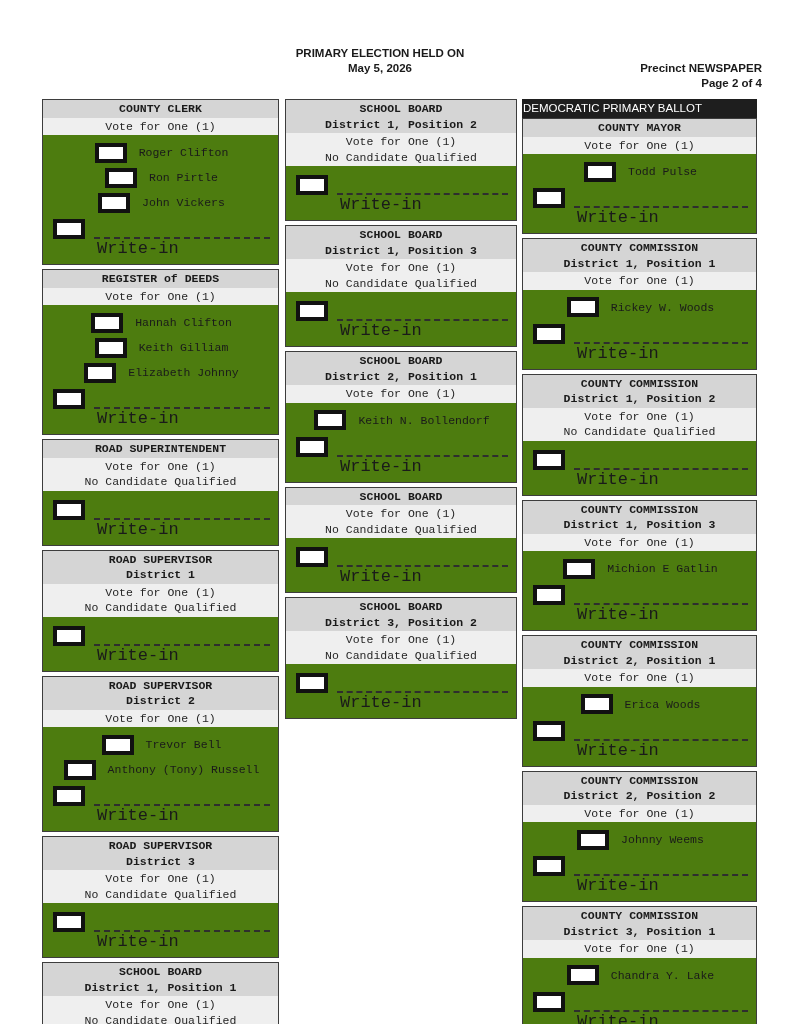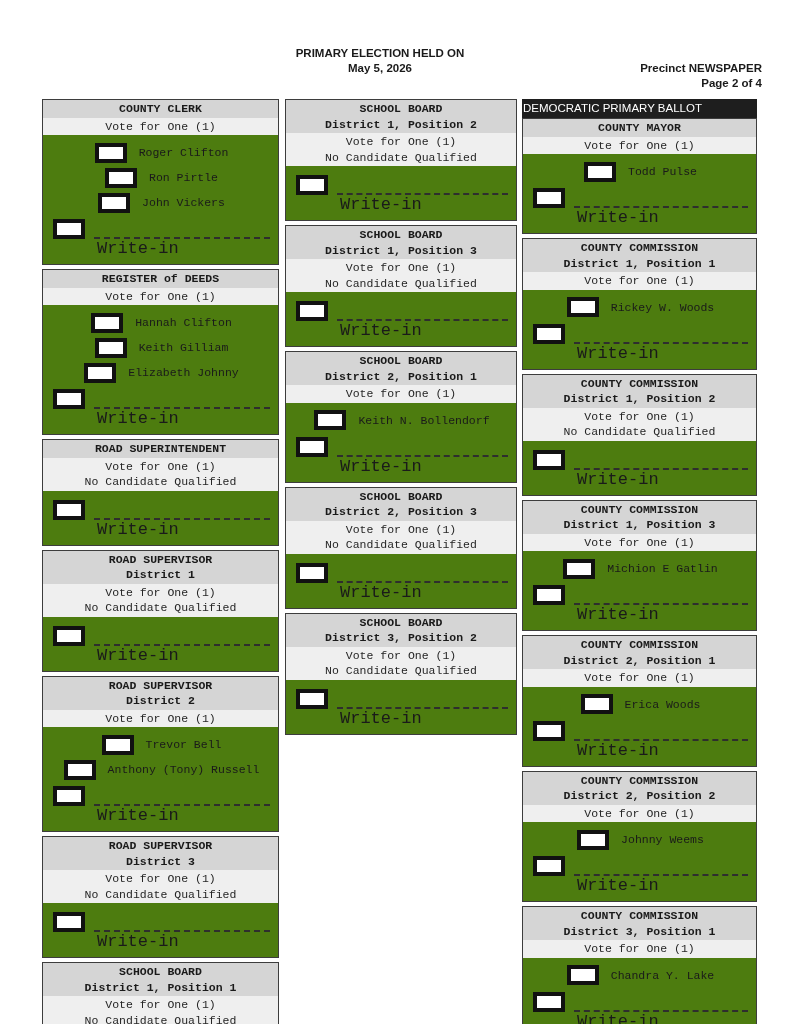--- a/index.html
+++ b/index.html
@@ -292,21 +292,20 @@
           <div class="writein-row">
             <span class="checkbox"></span>
             <span class="writein-line"></span>
           </div>
           <div class="writein-label">Write-in</div>
         </div>
       </section>
       <section class="contest">
         <div class="contest-title">
           <div>SCHOOL BOARD</div>
-          <div>District 2, Position 3</div>
         </div>
         <div class="contest-instructions">
           <div>Vote for One (1)</div>
           <div>No Candidate Qualified</div>
         </div>
         <div class="candidates">
           <div class="writein-row">
             <span class="checkbox"></span>
             <span class="writein-line"></span>
           </div>

